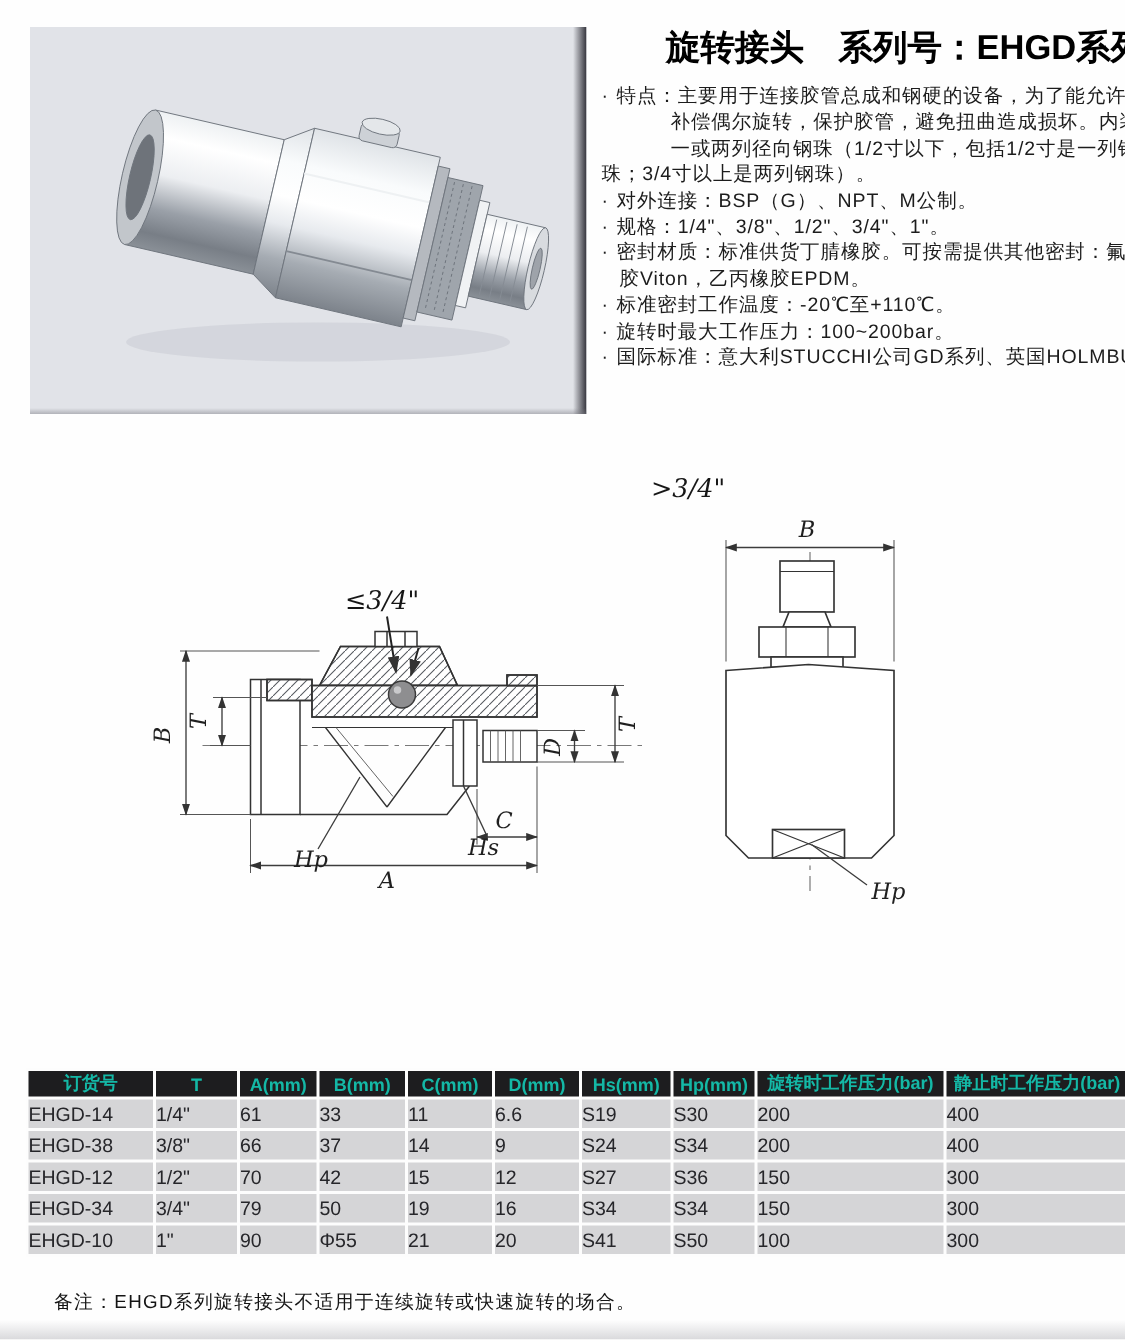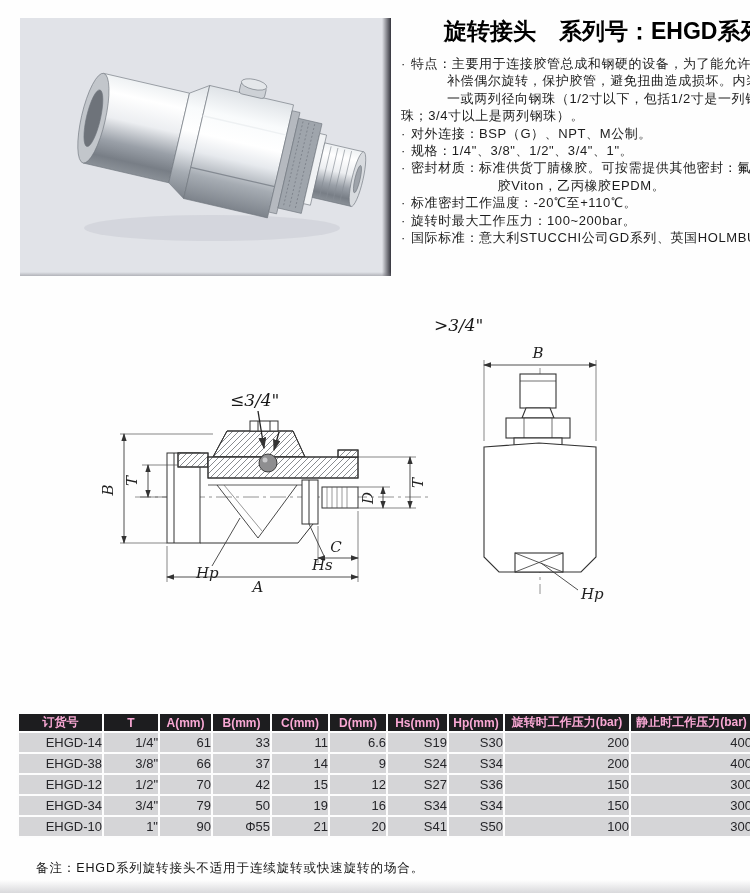--- a/index.html
+++ b/index.html
@@ -45,26 +45,26 @@
     font-family:"DejaVu Serif", serif; font-style:italic;
     font-size:17px; fill:#161616;
   }
   
   table.spec-table {
     position:absolute; left:17px; top:712px; width:719px;
     border-collapse:separate; border-spacing:2px;
     table-layout:fixed; background:#fdfdfd;
   }
   table.spec-table th {
-    background:#1d1d1f; color:#f9a8d4; font-size:12px; font-weight:bold;
+    background:#1d1d1f; color:#14b8a6; font-size:12px; font-weight:bold;
     height:16px; padding:0; text-align:center; letter-spacing:0;
   }
   table.spec-table td {
     background:#d5d5d7; color:#26262a; font-size:13px;
-    height:19px; padding:0; text-align:right;
+    height:19px; padding:0; text-align:left;
   }
   
   .note {
     position:absolute; left:36px; top:860px;
     font-size:12.5px; letter-spacing:0.9px; color:#141414; white-space:nowrap;
   }
   .bottom-band {
     position:absolute; left:0; top:880px; width:750px; height:13px;
     background:linear-gradient(to bottom, rgba(180,180,184,0), rgba(172,172,178,.45));
   }
@@ -131,21 +131,21 @@
       <div class="spec-line" style="">珠；3/4寸以上是两列钢珠）。</div>
     </div>
     <div>
       <div class="spec-line"><span class="dot">·</span><span>对外连接：BSP（G）、NPT、M公制。</span></div>
     </div>
     <div>
       <div class="spec-line"><span class="dot">·</span><span>规格：1/4"、3/8"、1/2"、3/4"、1"。</span></div>
     </div>
     <div>
       <div class="spec-line"><span class="dot">·</span><span>密封材质：标准供货丁腈橡胶。可按需提供其他密封：氟橡</span></div>
-      <div class="spec-line" style="margin-left: 12px; text-align: center;">胶Viton，乙丙橡胶EPDM。</div>
+      <div class="spec-line" style="margin-left: 12px;">胶Viton，乙丙橡胶EPDM。</div>
     </div>
     <div>
       <div class="spec-line"><span class="dot">·</span><span>标准密封工作温度：-20℃至+110℃。</span></div>
     </div>
     <div>
       <div class="spec-line"><span class="dot">·</span><span>旋转时最大工作压力：100~200bar。</span></div>
     </div>
     <div>
       <div class="spec-line"><span class="dot">·</span><span>国际标准：意大利STUCCHI公司GD系列、英国HOLMBURY</span></div>
     </div>

